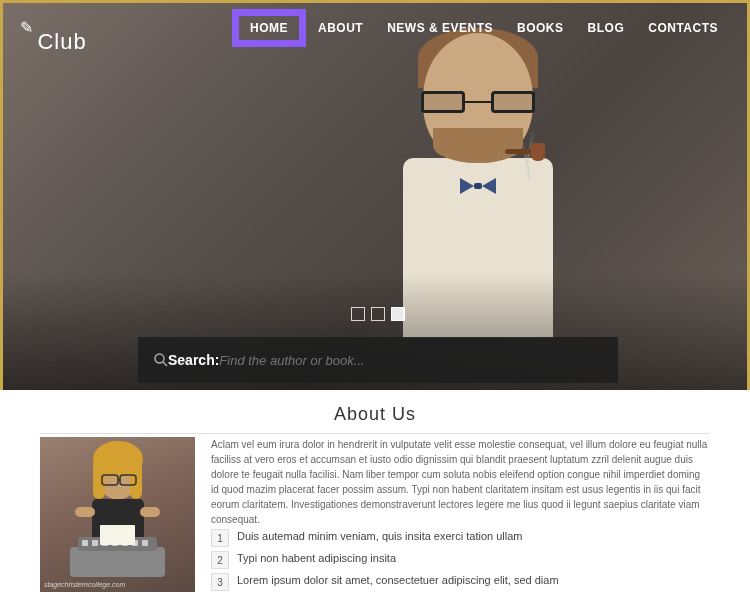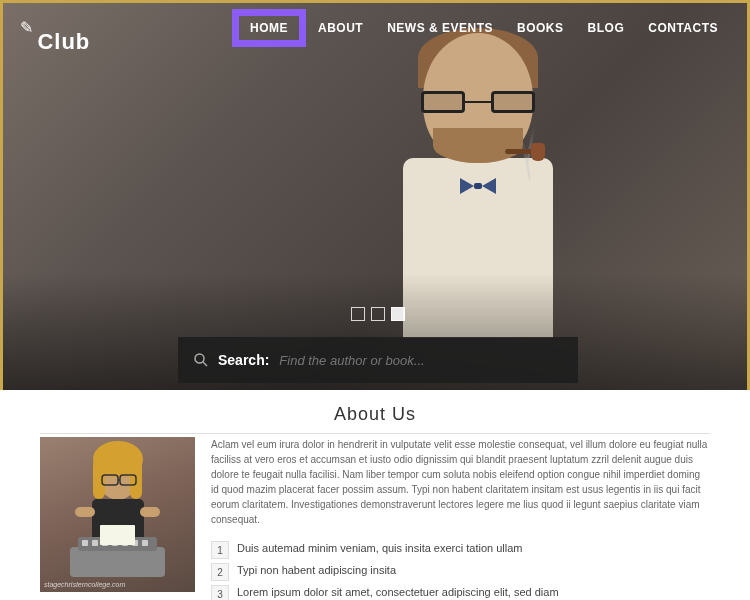--- a/index.html
+++ b/index.html
@@ -31,21 +31,21 @@
 
     .logo-writers {
       font-size: 22px;
       font-weight: 700;
       color: #fff;
       letter-spacing: 1px;
     }
 
     .logo-club {
       font-size: 22px;
-      font-weight: 700;
+      font-weight: 400;
       color: #fff;
       letter-spacing: 1px;
       margin-top: 28px;
     }
 
     #nav {
       display: flex;
       align-items: center;
       gap: 0;
     }
@@ -289,27 +289,26 @@
     .dot.active {
       background: rgba(255,255,255,0.9);
     }
 
     
     .search-bar {
       position: absolute;
       bottom: 10px;
       left: 50%;
       transform: translateX(-50%);
-      width: 400px;
+      width: 480px;
       height: 46px;
       background: rgba(30,30,30,0.88);
       display: flex;
       align-items: center;
       padding: 0 16px;
-      gap: 10px;
     }
 
     .search-icon-wrap {
       color: #aaa;
       font-size: 14px;
       display: flex;
       align-items: center;
     }
 
     .search-label {
@@ -385,21 +384,21 @@
     }
 
     .about-right {
       flex: 1;
     }
 
     .about-text {
       font-size: 10px;
       color: #666;
       line-height: 1.5;
-      margin-bottom: 14px;
+      margin-bottom: 2px;
     }
 
     .about-list {
       list-style: none;
     }
 
     .about-list-item {
       display: flex;
       align-items: flex-start;
       gap: 8px;

